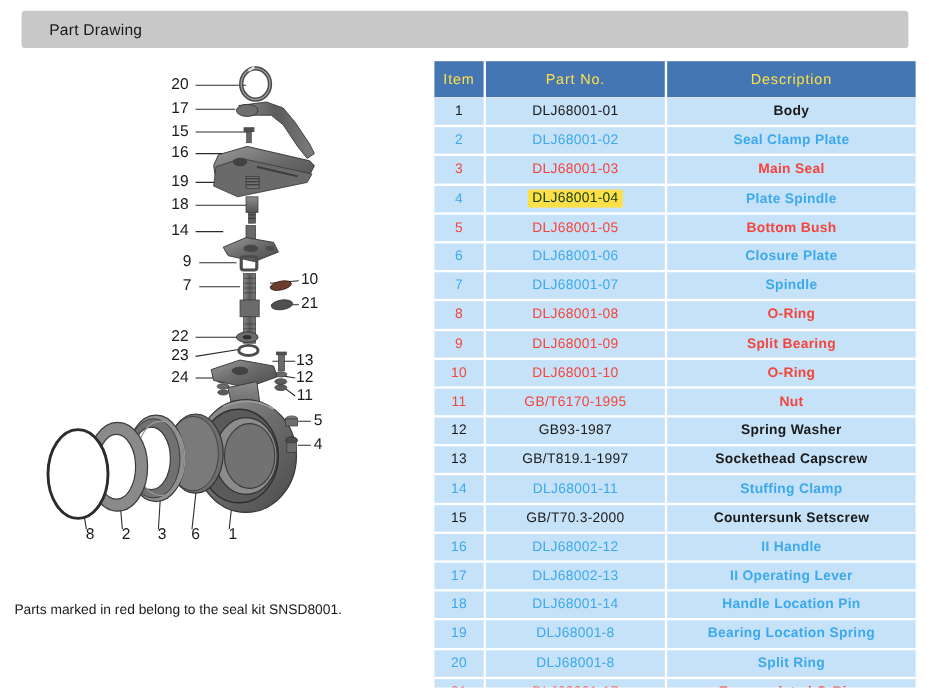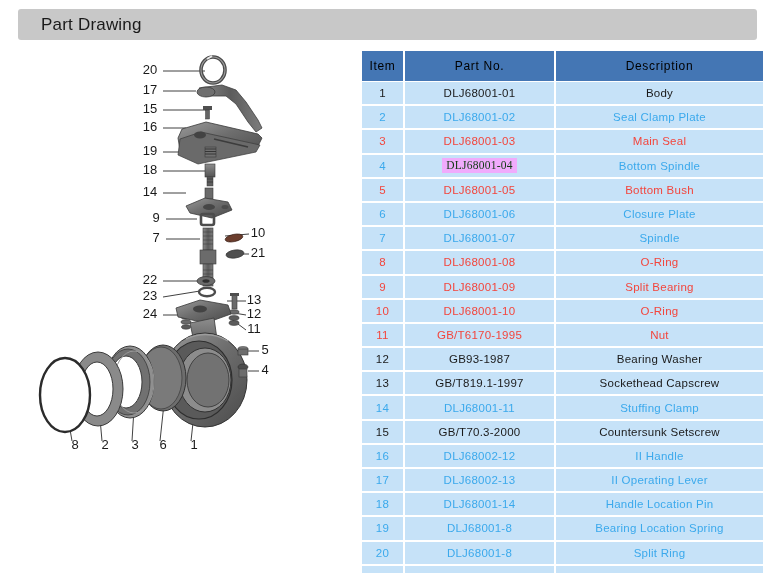--- a/index.html
+++ b/index.html
@@ -22,21 +22,21 @@
     top: 9px;
     width: 739px;
     height: 31px;
     background: #c8c8c8;
     border-radius: 3px;
     display: flex;
     align-items: center;
   }
   #header-title {
     margin-left: 23px;
-    font-size: 17px;
+    font-size: 13px;
     color: #1a1a1a;
     letter-spacing: .2px;
     font-weight: 400;
   }
 
   
   #drawing-panel {
     position: absolute;
     left: 0;
     top: 46px;
@@ -65,21 +65,21 @@
   }
   table#parts-table {
     border-collapse: separate;
     border-spacing: 0;
     width: 401px;
     table-layout: fixed;
     font-size: 11.5px;
   }
   table#parts-table th {
     background: #4476b4;
-    color: #000000;
+    color: #fde047;
     font-weight: 400;
     font-size: 12px;
     letter-spacing: .7px;
     height: 28px;
     text-align: center;
     border-right: 2px solid #ffffff;
     border-bottom: 1px solid #ffffff;
     vertical-align: middle;
   }
   table#parts-table th:last-child { border-right: none; }
@@ -87,36 +87,35 @@
   table#parts-table td {
     height: 20.2px;
     text-align: center;
     vertical-align: middle;
     border-right: 2px solid #ffffff;
     border-bottom: 2px solid #ffffff;
     background: #c6e2f8;
     letter-spacing: .25px;
     white-space: nowrap;
   }
-  table#parts-table td:last-child { border-right: none; }
+  table#parts-table td:last-child { border-right: none; font-weight: bold; }
   table#parts-table tr:last-child td { border-bottom: none; }
 
   td.col-item { background: #dceefb; }
 
   .c-black { color: #1a1a1a; }
   .c-blue  { color: #3ba9ec; }
   .c-red   { color: #f3453c; }
 
   .hl {
-    background: #f0abfc;
+    background: #fde047;
     color: #103a12;
     padding: 1px 4px;
     display: inline-block;
     line-height: 13px;
-    font-family: Liberation Serif, serif;
   }
 
   
   col.w-item { width: 43px; }
   col.w-part { width: 151px; }
   col.w-desc { width: 207px; }
 </style>
 </head>
 <body>
 
@@ -325,20 +324,21 @@
         <text x="75" y="403" text-anchor="middle">8</text>
         <text x="105" y="403" text-anchor="middle">2</text>
         <text x="135" y="403" text-anchor="middle">3</text>
         <text x="163" y="403" text-anchor="middle">6</text>
         <text x="194" y="403" text-anchor="middle">1</text>
       </g>
   </svg>
 </div>
 
 <div id="footnotes">
+  <div>Parts marked in red  belong to the seal kit SNSD8001.</div>
 </div>
 
 <div id="parts-table-wrap">
   <table id="parts-table">
     <colgroup>
       <col class="w-item">
         <col class="w-part">
         <col class="w-desc">
     </colgroup>
     <thead>
@@ -360,21 +360,21 @@
           <td class="col-desc c-blue">Seal Clamp Plate</td>
         </tr>
         <tr>
           <td class="col-item c-red">3</td>
           <td class="col-part c-red">DLJ68001-03</td>
           <td class="col-desc c-red">Main Seal</td>
         </tr>
         <tr>
           <td class="col-item c-blue">4</td>
           <td class="col-part c-blue"><span class="hl">DLJ68001-04</span></td>
-          <td class="col-desc c-blue">Bottom Spindle</td>
+          <td class="col-desc c-blue">Plate Spindle</td>
         </tr>
         <tr>
           <td class="col-item c-red">5</td>
           <td class="col-part c-red">DLJ68001-05</td>
           <td class="col-desc c-red">Bottom Bush</td>
         </tr>
         <tr>
           <td class="col-item c-blue">6</td>
           <td class="col-part c-blue">DLJ68001-06</td>
           <td class="col-desc c-blue">Closure Plate</td>
@@ -400,21 +400,21 @@
           <td class="col-desc c-red">O-Ring</td>
         </tr>
         <tr>
           <td class="col-item c-red">11</td>
           <td class="col-part c-red">GB/T6170-1995</td>
           <td class="col-desc c-red">Nut</td>
         </tr>
         <tr>
           <td class="col-item c-black">12</td>
           <td class="col-part c-black">GB93-1987</td>
-          <td class="col-desc c-black">Bearing Washer</td>
+          <td class="col-desc c-black">Spring Washer</td>
         </tr>
         <tr>
           <td class="col-item c-black">13</td>
           <td class="col-part c-black">GB/T819.1-1997</td>
           <td class="col-desc c-black">Sockethead Capscrew</td>
         </tr>
         <tr>
           <td class="col-item c-blue">14</td>
           <td class="col-part c-blue">DLJ68001-11</td>
           <td class="col-desc c-blue">Stuffing Clamp</td>

